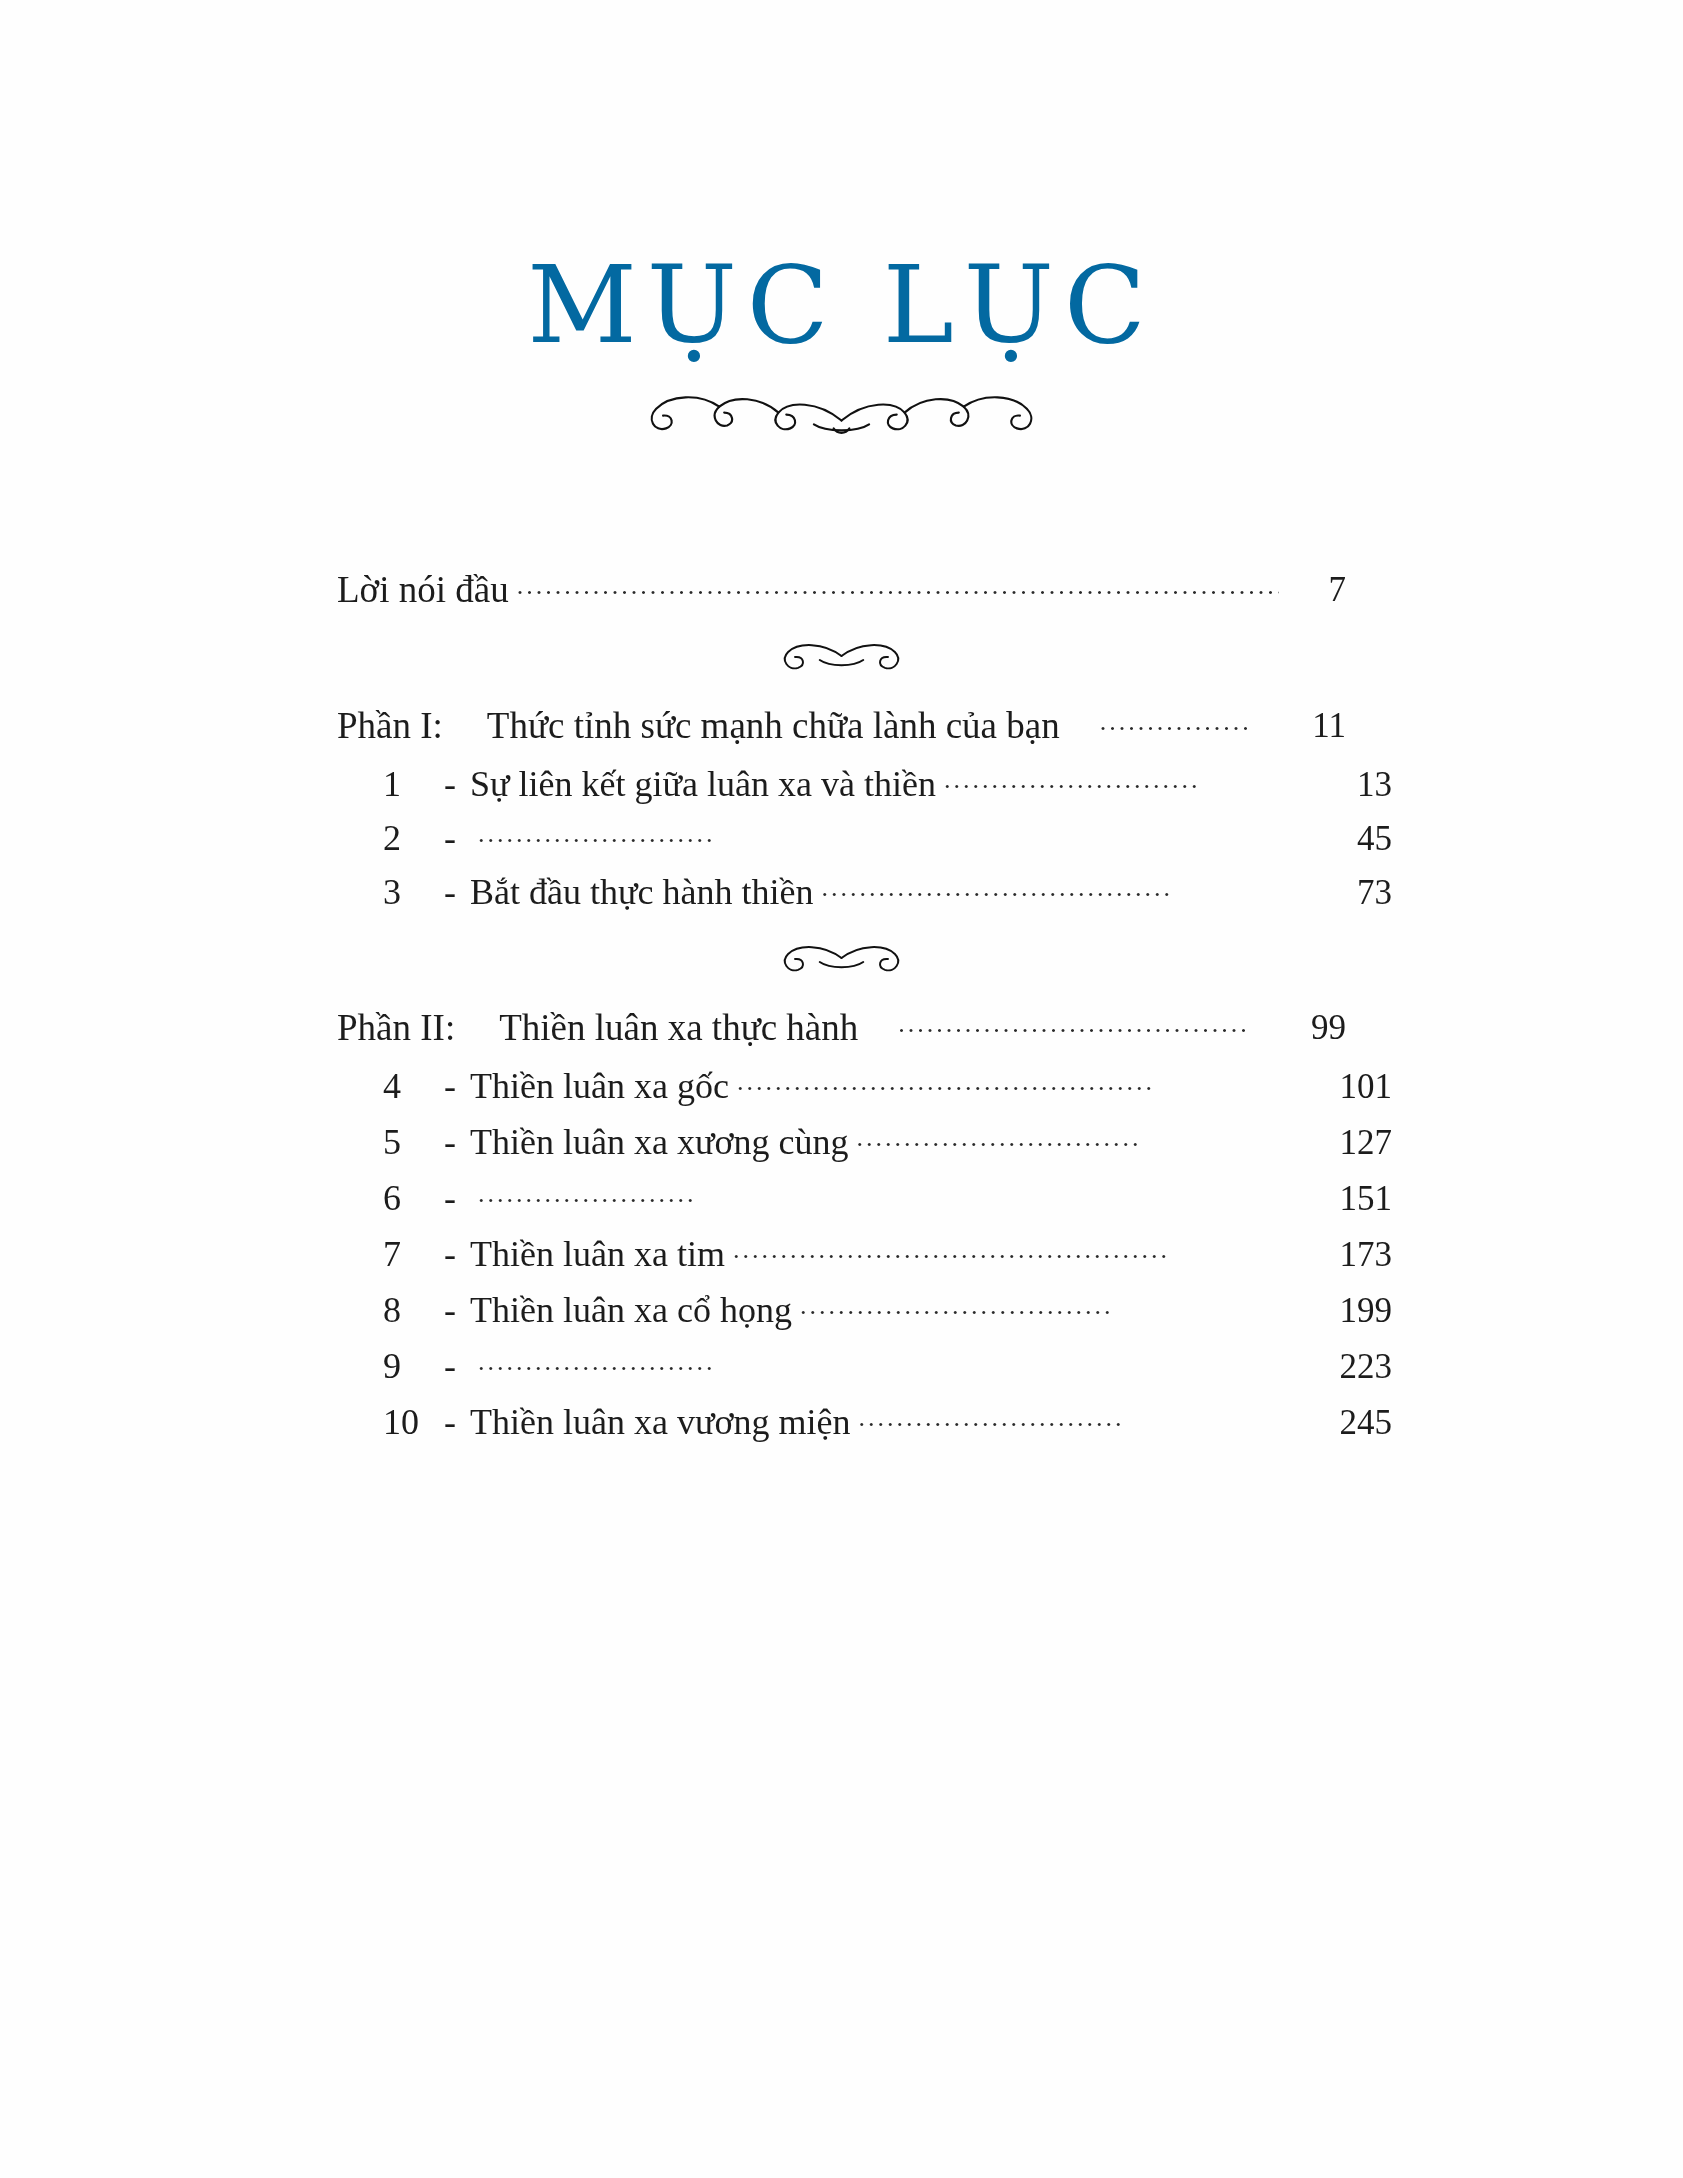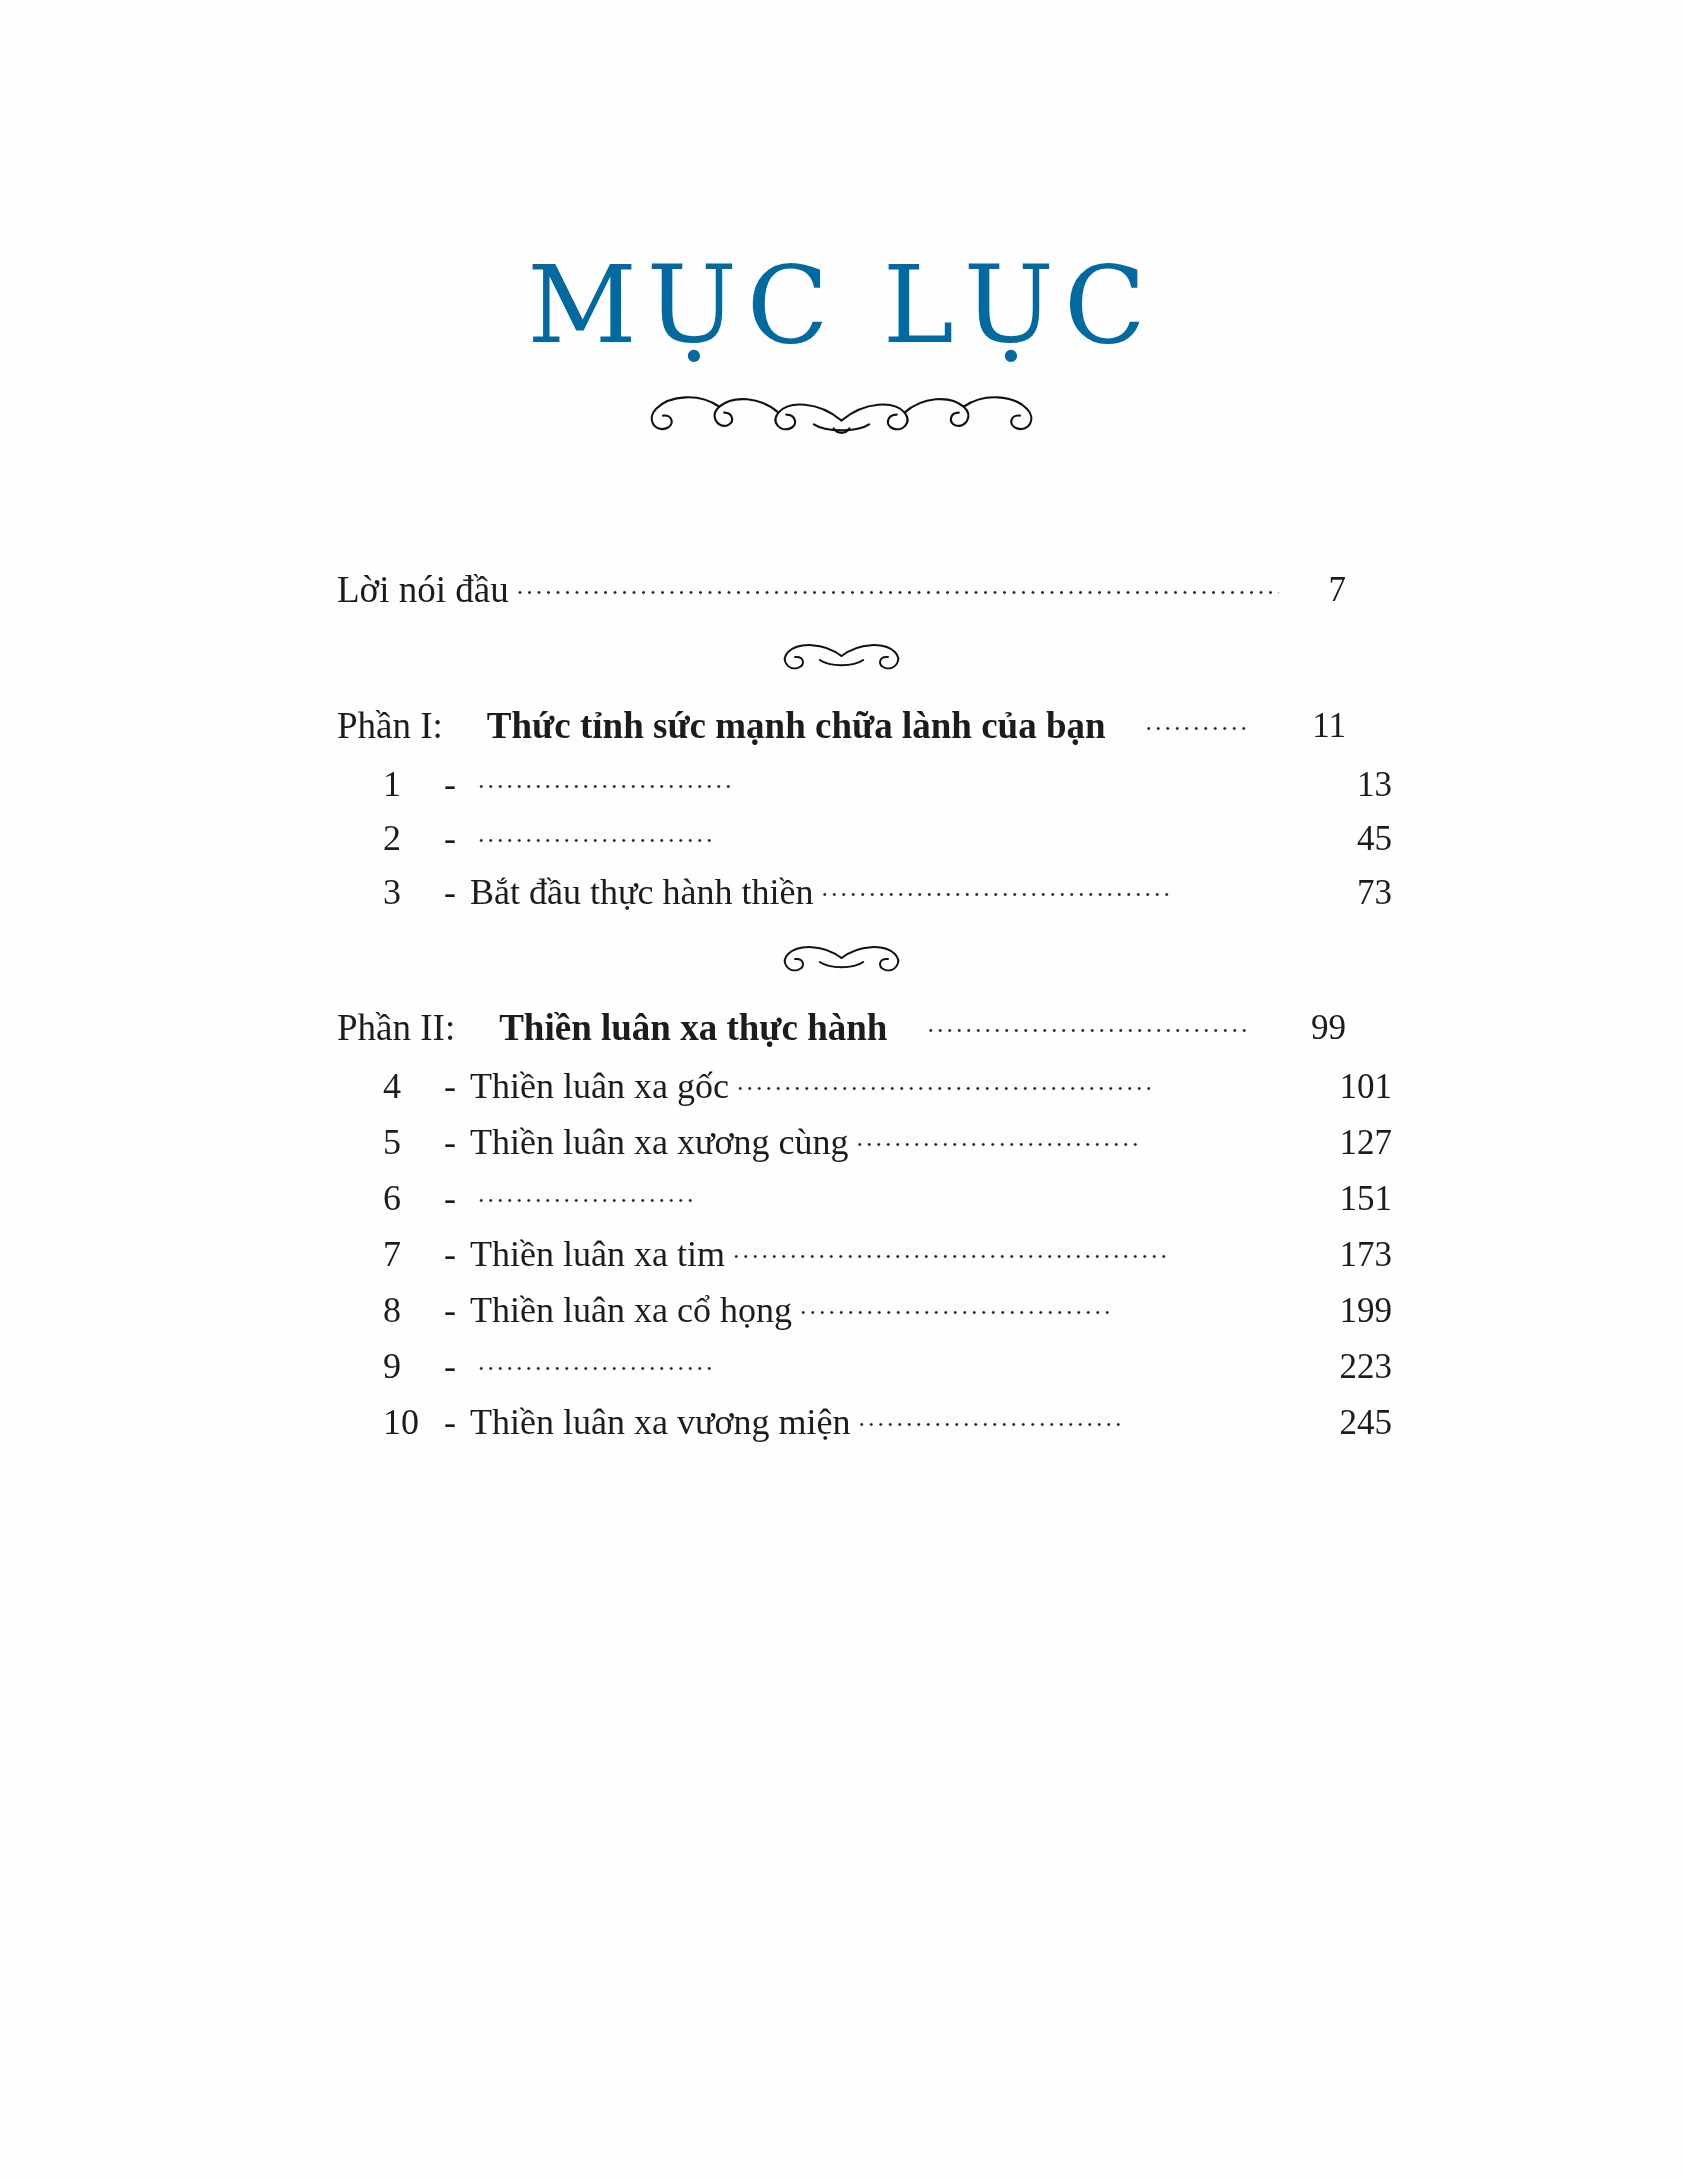--- a/index.html
+++ b/index.html
@@ -95,21 +95,21 @@
     min-width: 61px;
     font-size: 35px;
   }
 
   .row.part {
     font-size: 37px;
     margin-top: 4px;
     margin-bottom: 18px;
     gap: 32px;
   }
-  .row.part .part-name { font-weight: 700; }
+  .row.part .part-name { font-weight: 400; }
   .row.front {
     font-size: 37px;
     margin-bottom: 2px;
   }
 
   .chapters {
     margin-top: 22px;
   }
   .row.chapter {
     padding-left: 46px;
@@ -174,20 +174,21 @@
         <span class="label">Phần I:</span>
         <span class="label part-name" style="padding-left:12px">Thức tỉnh sức mạnh chữa lành của bạn</span>
         <span class="dots">......................</span>
         <span class="page-num">11</span>
       </div>
 
       <div class="chapters group-1">
         <div class="row chapter">
           <span class="num">1</span>
           <span class="dash">-</span>
+          <span class="label">Sự liên kết giữa luân xa và thiền</span>
           <span class="dots">...........................</span>
           <span class="page-num">13</span>
         </div>
         <div class="row chapter">
           <span class="num">2</span>
           <span class="dash">-</span>
           <span class="dots">.........................</span>
           <span class="page-num">45</span>
         </div>
         <div class="row chapter">

